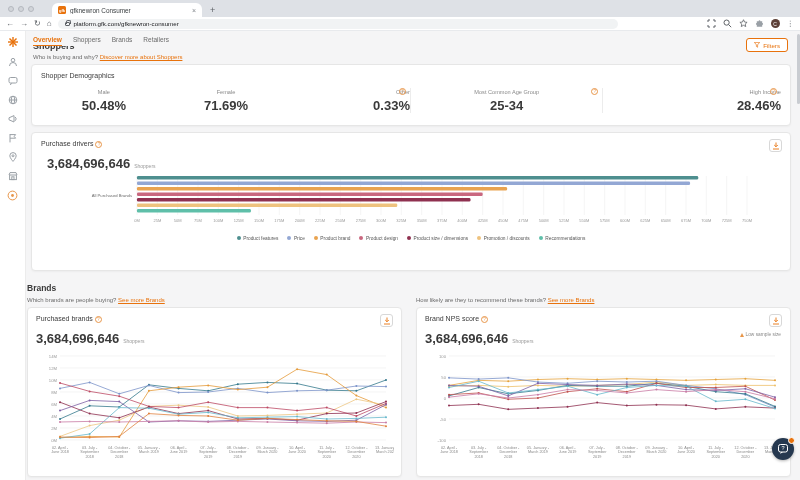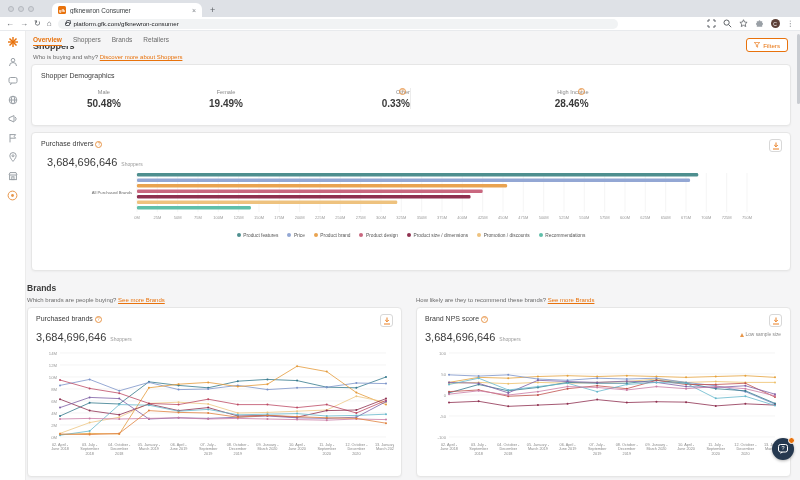--- a/index.html
+++ b/index.html
@@ -40,30 +40,30 @@
   .clipped span { display:block; font-size:9px; font-weight:bold; color:#3a3a3a; transform:translateY(-5px); }
   .intro { font-size:6px; color:#6b6b6b; margin:3px 0 0 2px; }
   a.olink { color:#e8720c; text-decoration:underline; }
 
   .card { background:#fff; border:1px solid #e6e6e6; border-radius:4px; box-shadow:0 1px 2px rgba(0,0,0,0.04); }
   .card-title { font-size:7px; color:#3a3a3a; }
   .demo-card { margin-top:4px; height:62px; padding:7px 9px; }
   .stats { display:flex; margin-top:9px; }
   .stat { text-align:center; position:relative; padding-top:1px; }
   .stat .lab { font-size:5.6px; color:#8a8a8a; }
-  .stat .val { font-size:10px; font-weight:bold; color:#3a3a3a; margin-top:3px; }
+  .stat .val { font-size:13px; font-weight:bold; color:#3a3a3a; margin-top:3px; }
   .stat.divr { border-right:1px solid #ececec; }
   .info { display:inline-flex; width:7px; height:7px; border:1px solid #e8964a; border-radius:50%; color:#e8964a; font-size:4.6px; align-items:center; justify-content:center; vertical-align:middle; }
   .info::after { content:"?"; }
   .stat .info { position:absolute; right:4px; top:0; }
 
   .drivers-card { margin-top:6px; height:139px; padding:7px 9px; position:relative; }
   .dl-btn { position:absolute; top:6px; right:8px; width:13px; height:13px; border:1px solid #d8d8d8; border-radius:3px; display:flex; align-items:center; justify-content:center; background:#fff; }
   .count-row { margin:8px 0 0 6px; display:flex; align-items:baseline; gap:4px; }
-  .count { font-size:11px; font-weight:normal; color:#3a3a3a; }
+  .count { font-size:13px; font-weight:bold; color:#3a3a3a; }
   .count-suffix { font-size:5px; color:#9a9a9a; }
   .legend { display:flex; justify-content:center; gap:9px; margin-top:3px; }
   .legend .li { display:flex; align-items:center; gap:2.5px; font-size:4.8px; color:#555; }
   .legend .dot { width:4px; height:4px; border-radius:50%; }
 
   .brands { margin:12px 0 0 -4px; }
   .brands-title { font-size:8.5px; font-weight:bold; color:#3a3a3a; }
   .bcols { display:flex; gap:14px; margin-top:4px; }
   .bcol { flex:1; min-width:0; }
   .bcol .intro { margin:0 0 4px 0; }
@@ -195,26 +195,31 @@
 
       <div class="card demo-card">
         <div class="card-title">Shopper Demographics</div>
         <div class="stats">
           <div class="stat" style="width:17%;">
             <div class="lab">Male</div>
             <div class="val">50.48%</div>
           </div>
           <div class="stat" style="width:16%;">
             <div class="lab">Female</div>
-            <div class="val">19.49%</div>
+            <div class="val">71.69%</div>
           </div>
           <div class="stat divr" style="width:17%;text-align:right;">
             <span class="info"></span>
             <div class="lab">Other</div>
             <div class="val">0.33%</div>
+          </div>
+          <div class="stat divr" style="width:26%;">
+            <span class="info"></span>
+            <div class="lab">Most Common Age Group</div>
+            <div class="val">25-34</div>
           </div>
           <div class="stat" style="width:24%;text-align:right;">
             <span class="info"></span>
             <div class="lab">High Income</div>
             <div class="val">28.46%</div>
           </div>
         </div>
       </div>
 
       <div class="card drivers-card">

